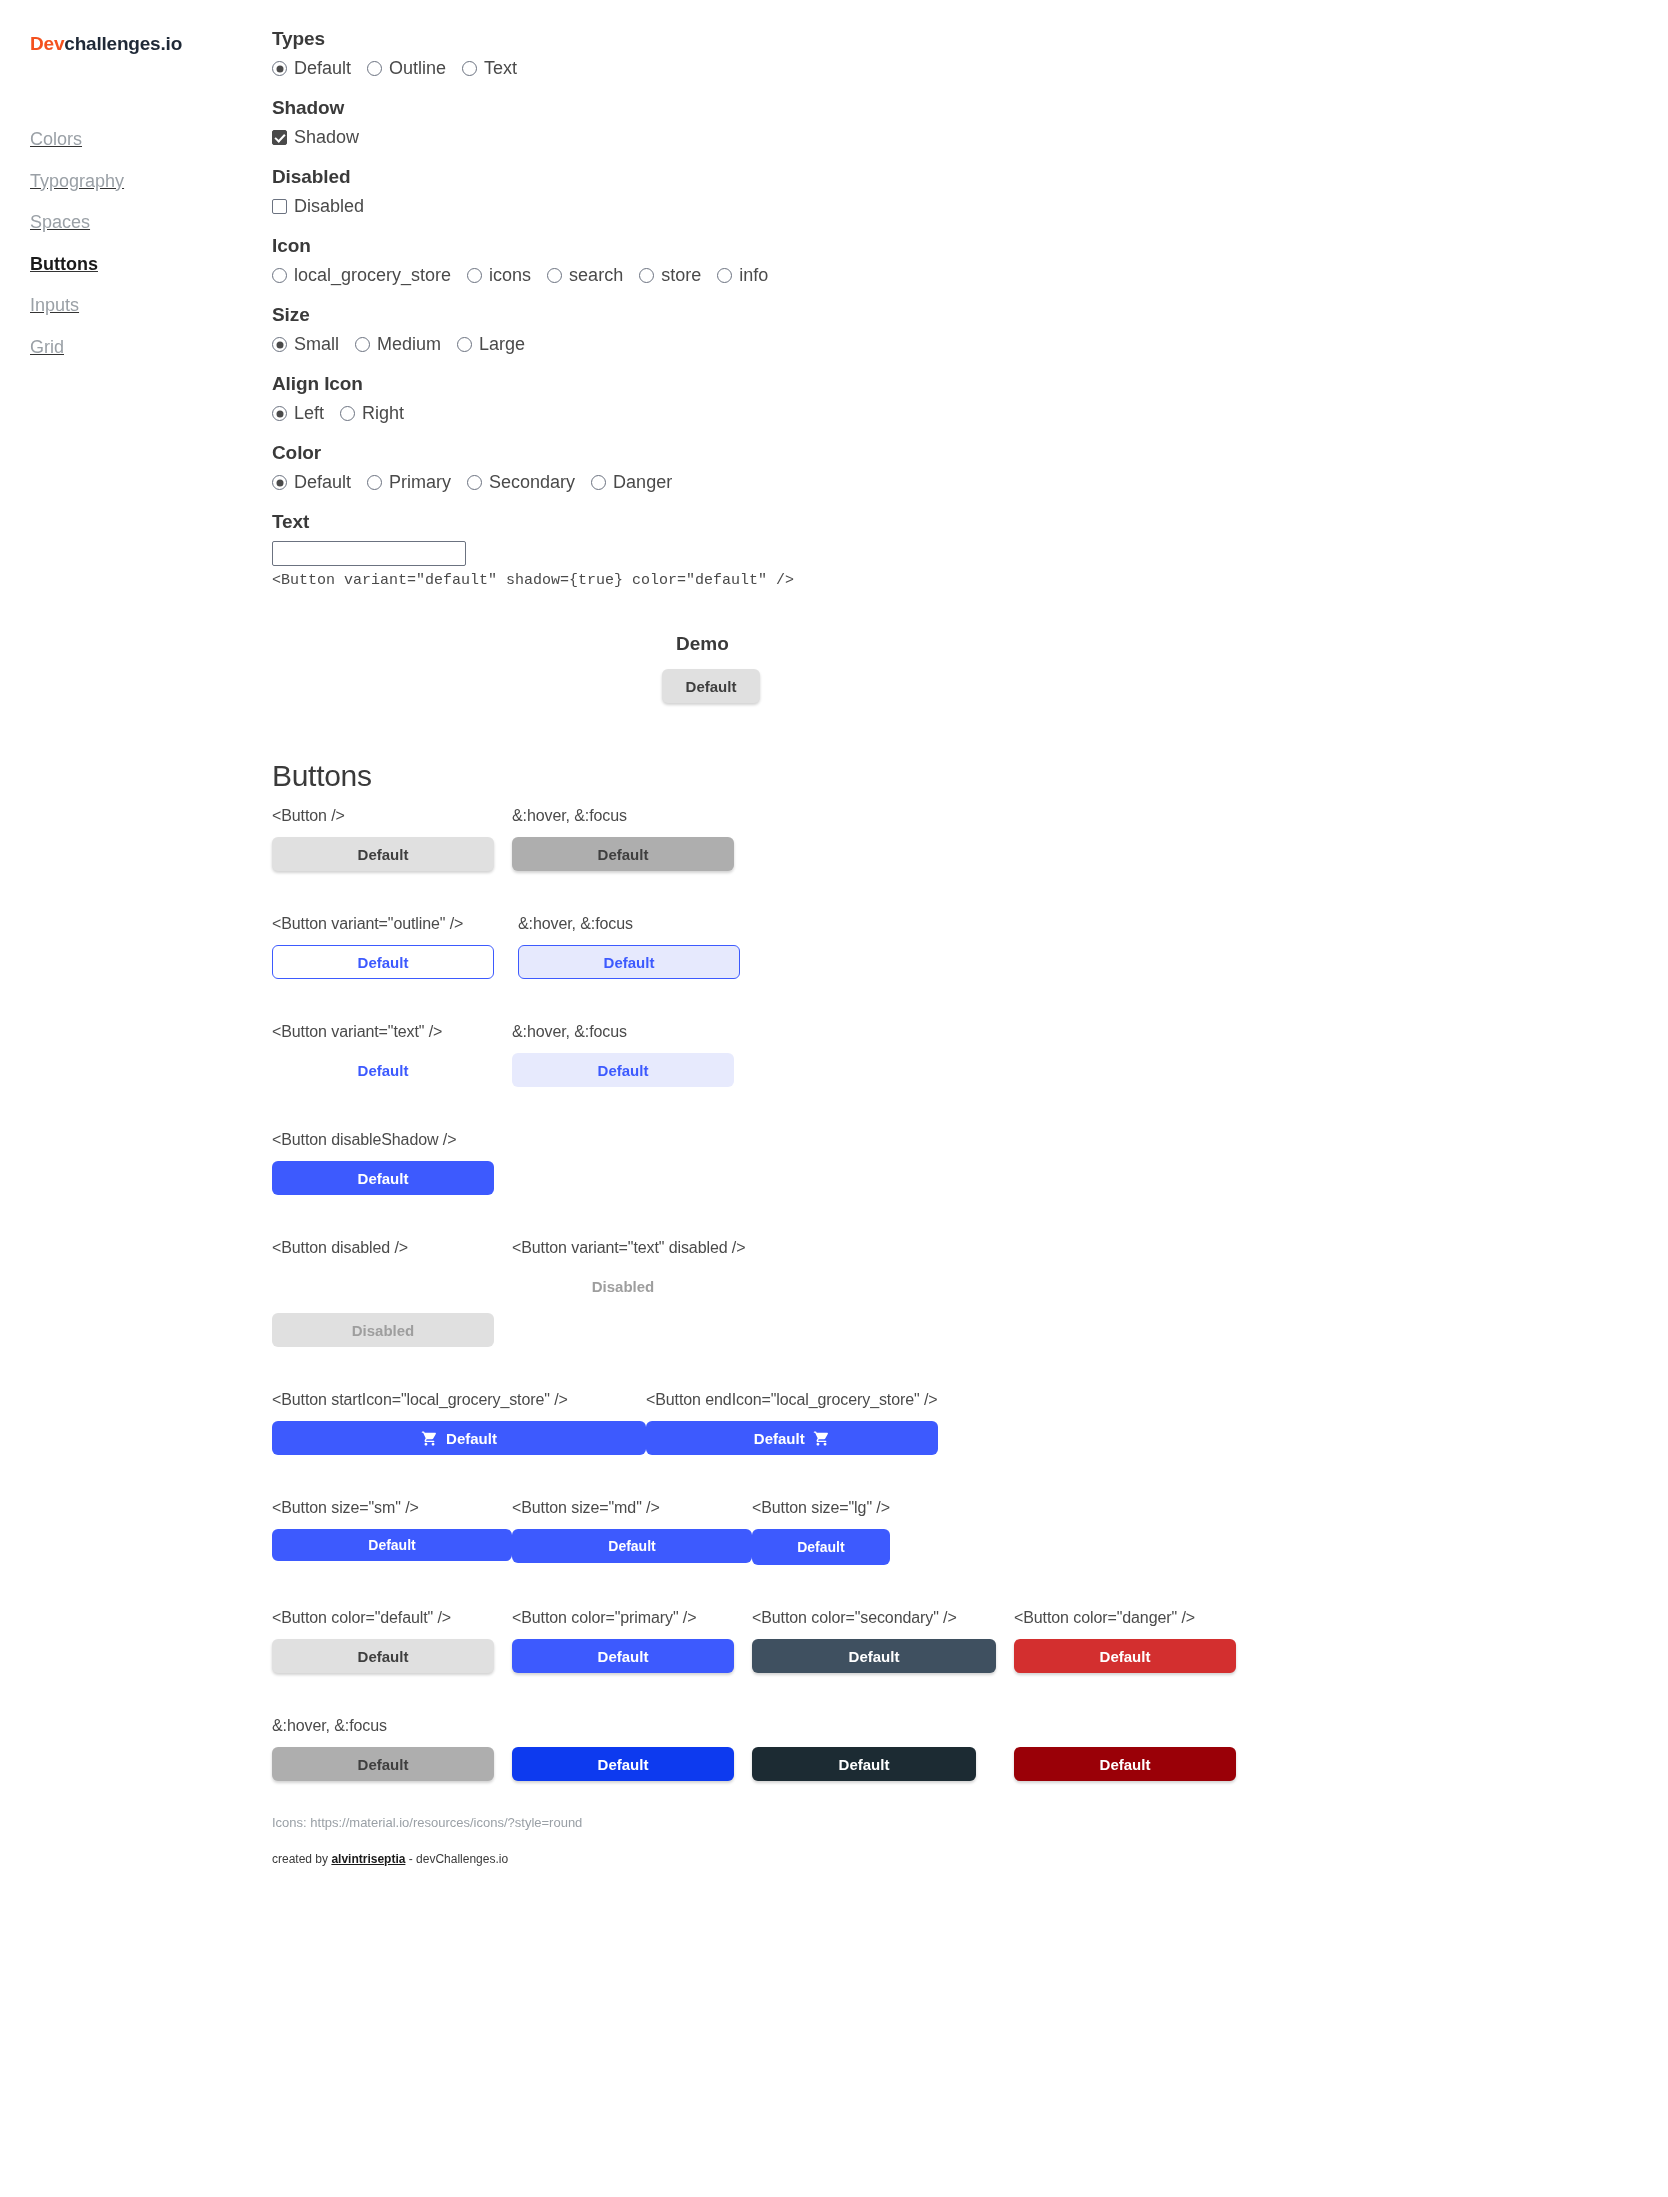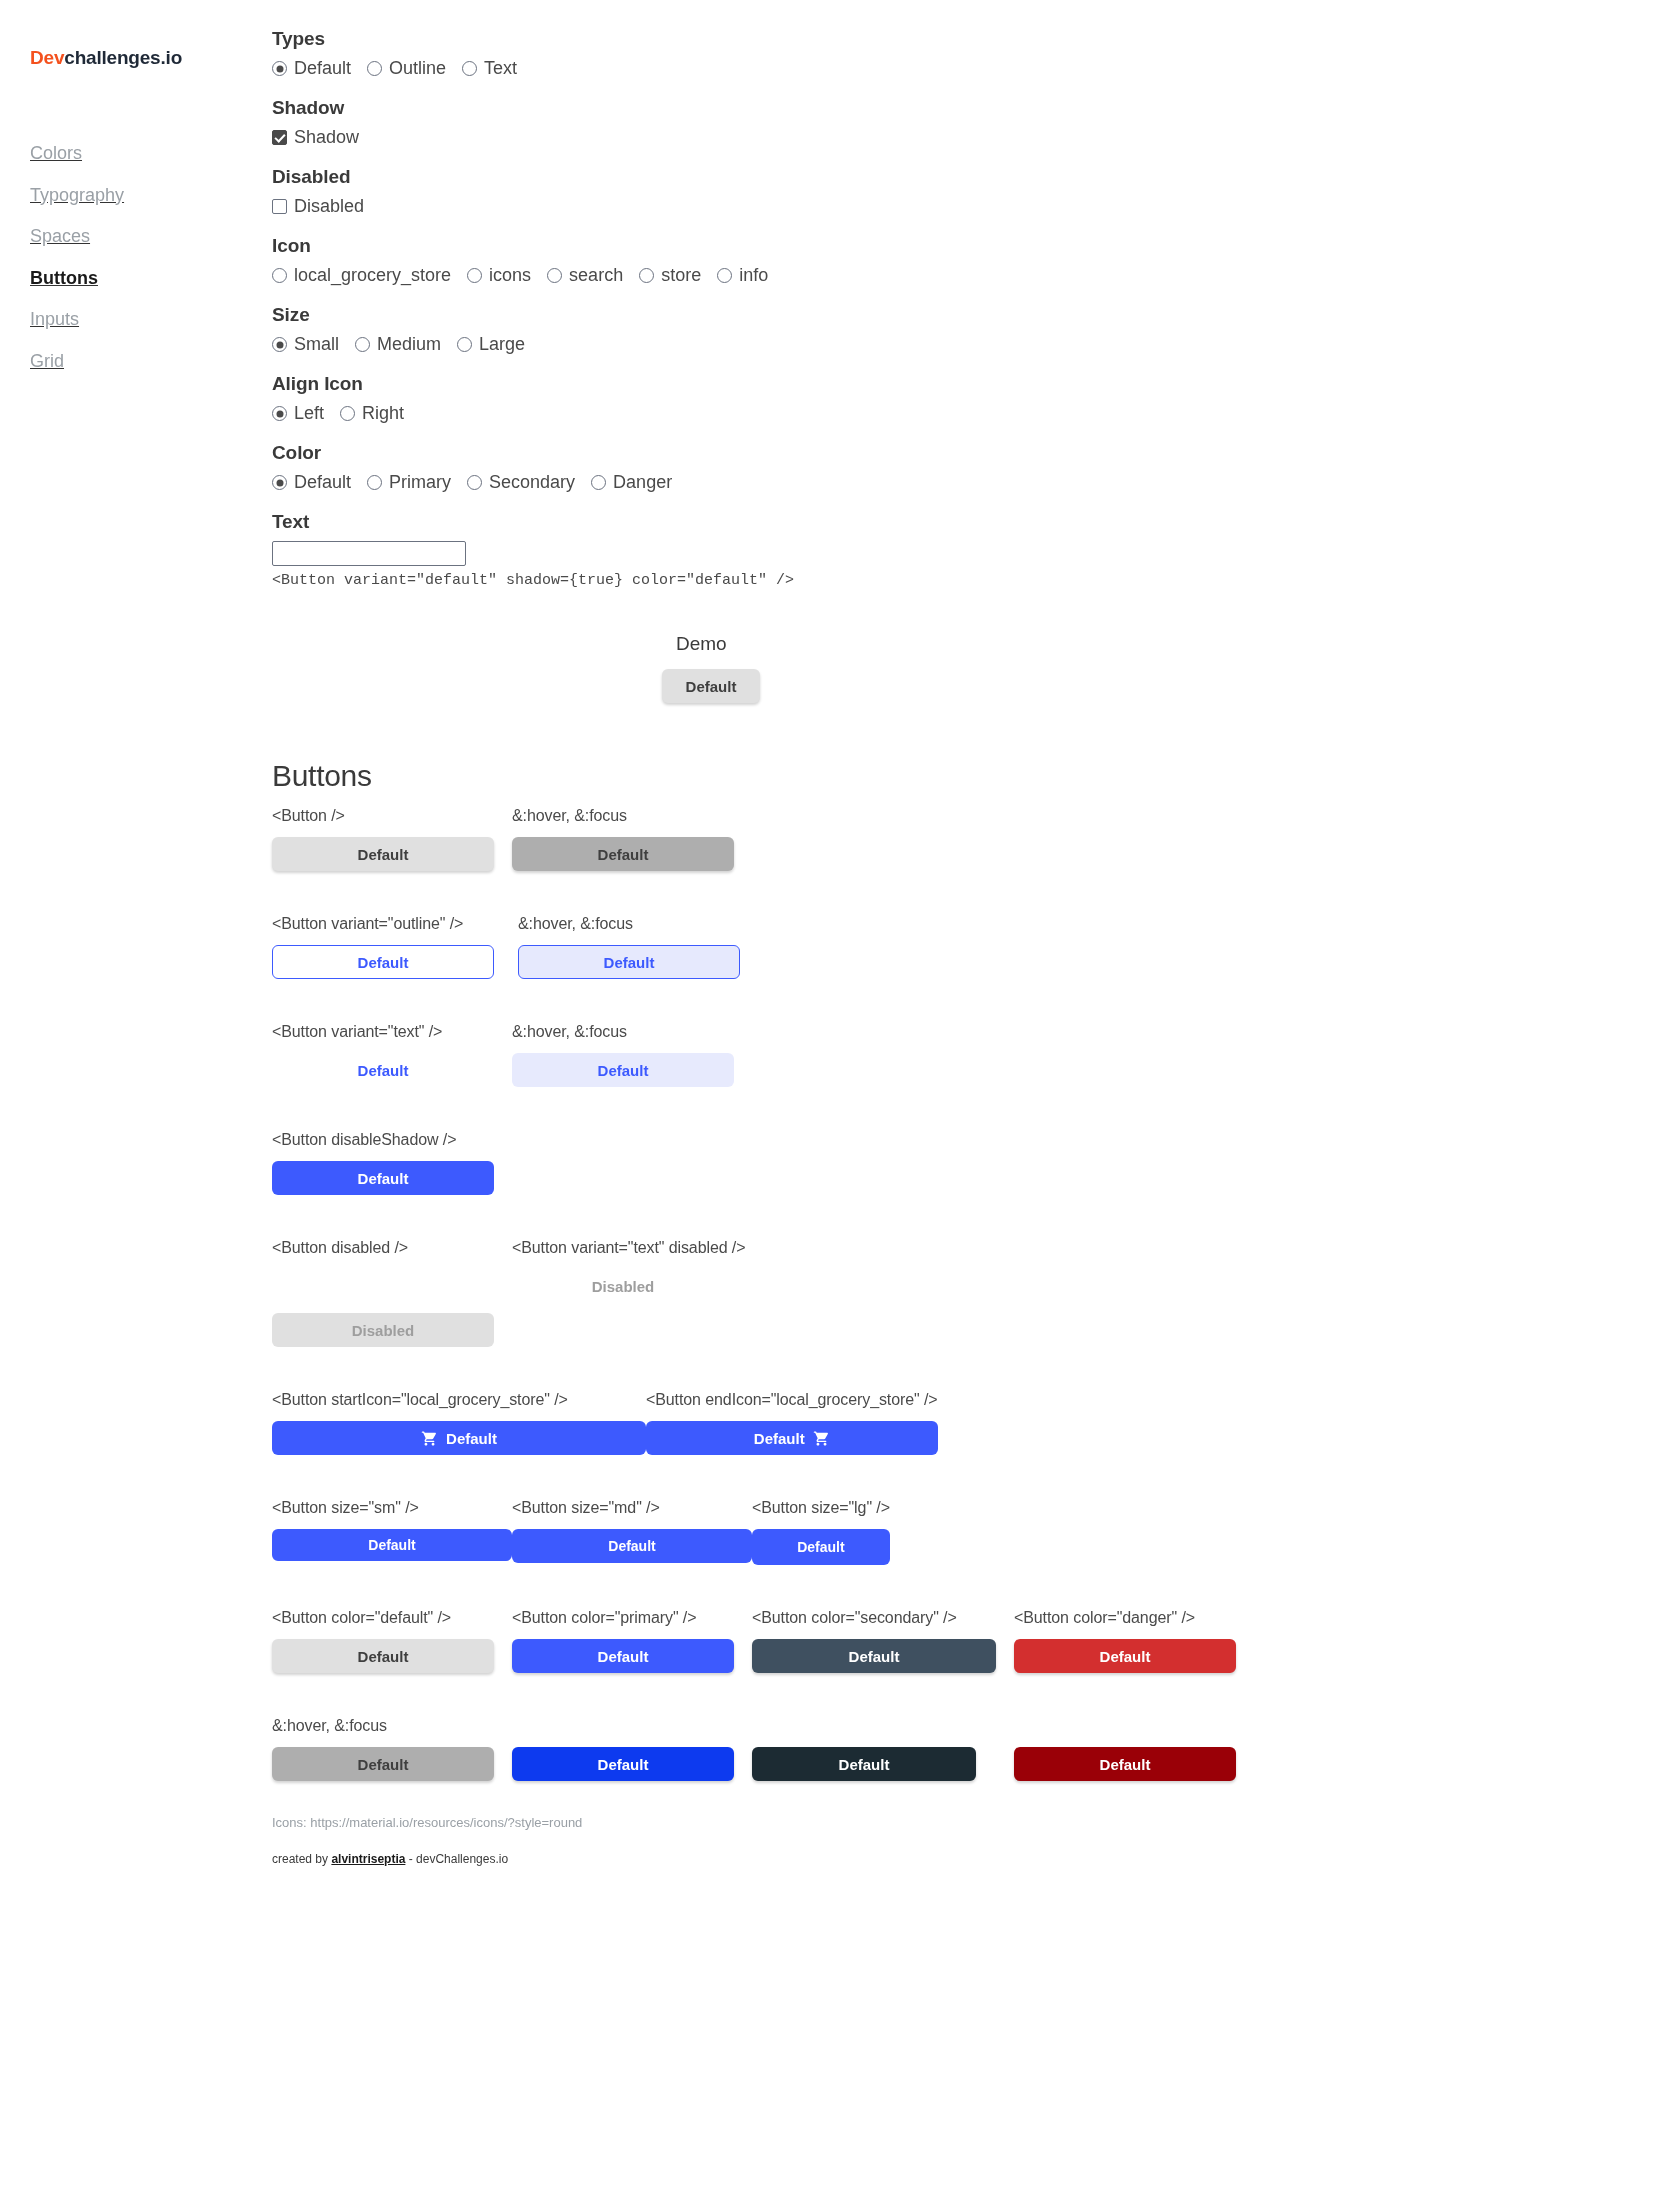--- a/index.html
+++ b/index.html
@@ -7,21 +7,21 @@
   body {
     width: 1668px;
     background: #ffffff;
     font-family: "Liberation Sans", sans-serif;
     color: #333333;
     -webkit-font-smoothing: antialiased;
   }
   .page { position: relative; width: 1668px; min-height: 2197px; }
 
   
-  .sidebar { position: absolute; left: 0; top: 15px; width: 272px; padding: 32px 0 0 30px; }
+  .sidebar { position: absolute; left: 0; top: 1px; width: 272px; padding: 32px 0 0 30px; }
   .logo { font-size: 19px; font-weight: bold; letter-spacing: -0.2px; margin-bottom: 64px; }
   .logo .dev { color: #F4511E; }
   .logo .rest { color: #1F2937; }
   .nav { display: flex; flex-direction: column; gap: 0; text-decoration: underline; }
   .nav-item {
     font-size: 18px; color: #9AA0A6; padding: 10px 0; cursor: pointer;
     line-height: 1.2;
   }
   .nav-item.active { color: #1A1A1A; font-weight: bold; }
 
@@ -60,21 +60,21 @@
     font-size: 15px; padding: 0 6px; color: #333; outline: none;
   }
   .code-title { font-size: 19px; font-weight: bold; color: #3A3A3A; margin: 6px 0 4px 0; }
   .code-line {
     font-family: "Liberation Mono", monospace; font-size: 15px;
     color: #4A4A4A; letter-spacing: 0px; white-space: pre;
   }
 
   
   .demo-block { margin-top: 44px; text-align: left; padding-left: 390px; }
-  .demo-title { font-size: 19px; font-weight: normal; color: #3A3A3A; margin-bottom: 14px; padding-left: 14px; }
+  .demo-title { font-size: 19px; font-weight: bold; color: #3A3A3A; margin-bottom: 14px; padding-left: 14px; }
 
   
   .showcase { margin-top: 56px; }
   .showcase-h1 { font-size: 30px; font-weight: normal; color: #3A3A3A; margin: 0 0 14px 0; letter-spacing: -0.3px; }
   .row { display: flex; align-items: flex-start; margin-bottom: 44px; }
   .cell { display: flex; flex-direction: column; }
   .cell-label { font-size: 16px; color: #4A4A4A; margin-bottom: 12px; white-space: nowrap; letter-spacing: -0.1px; }
   .cell-label.hidden { visibility: hidden; }
 
   

